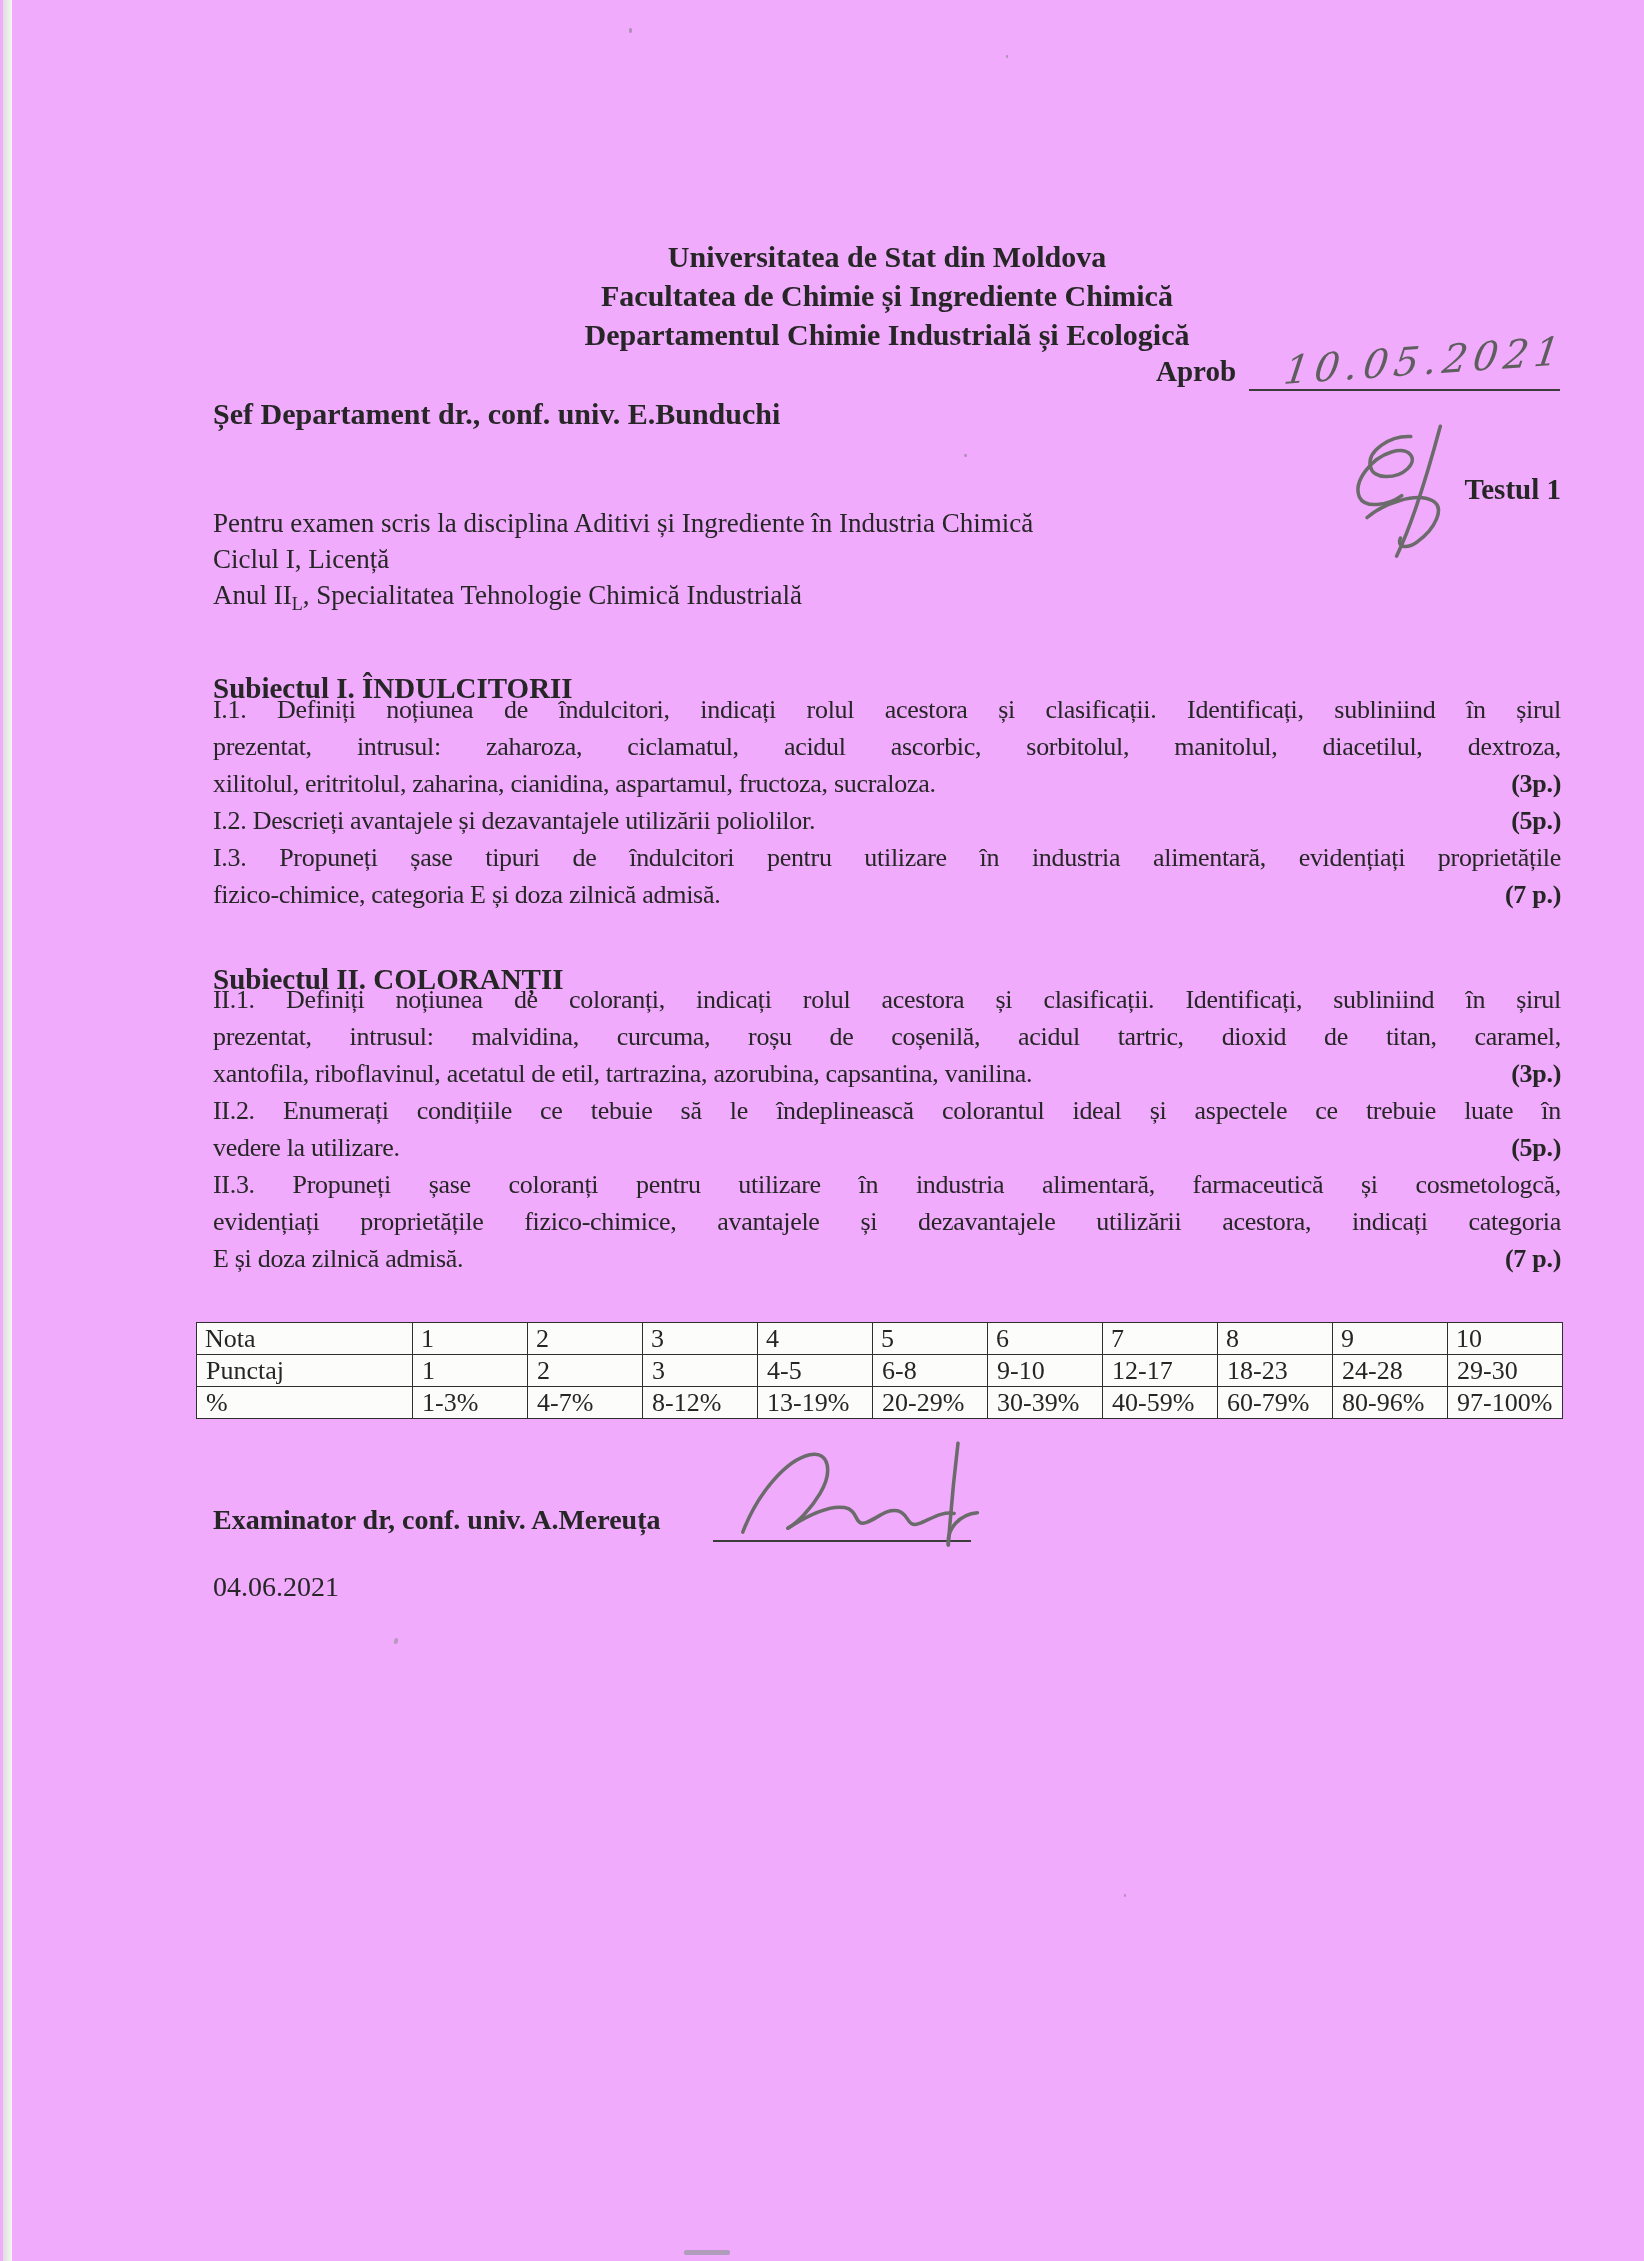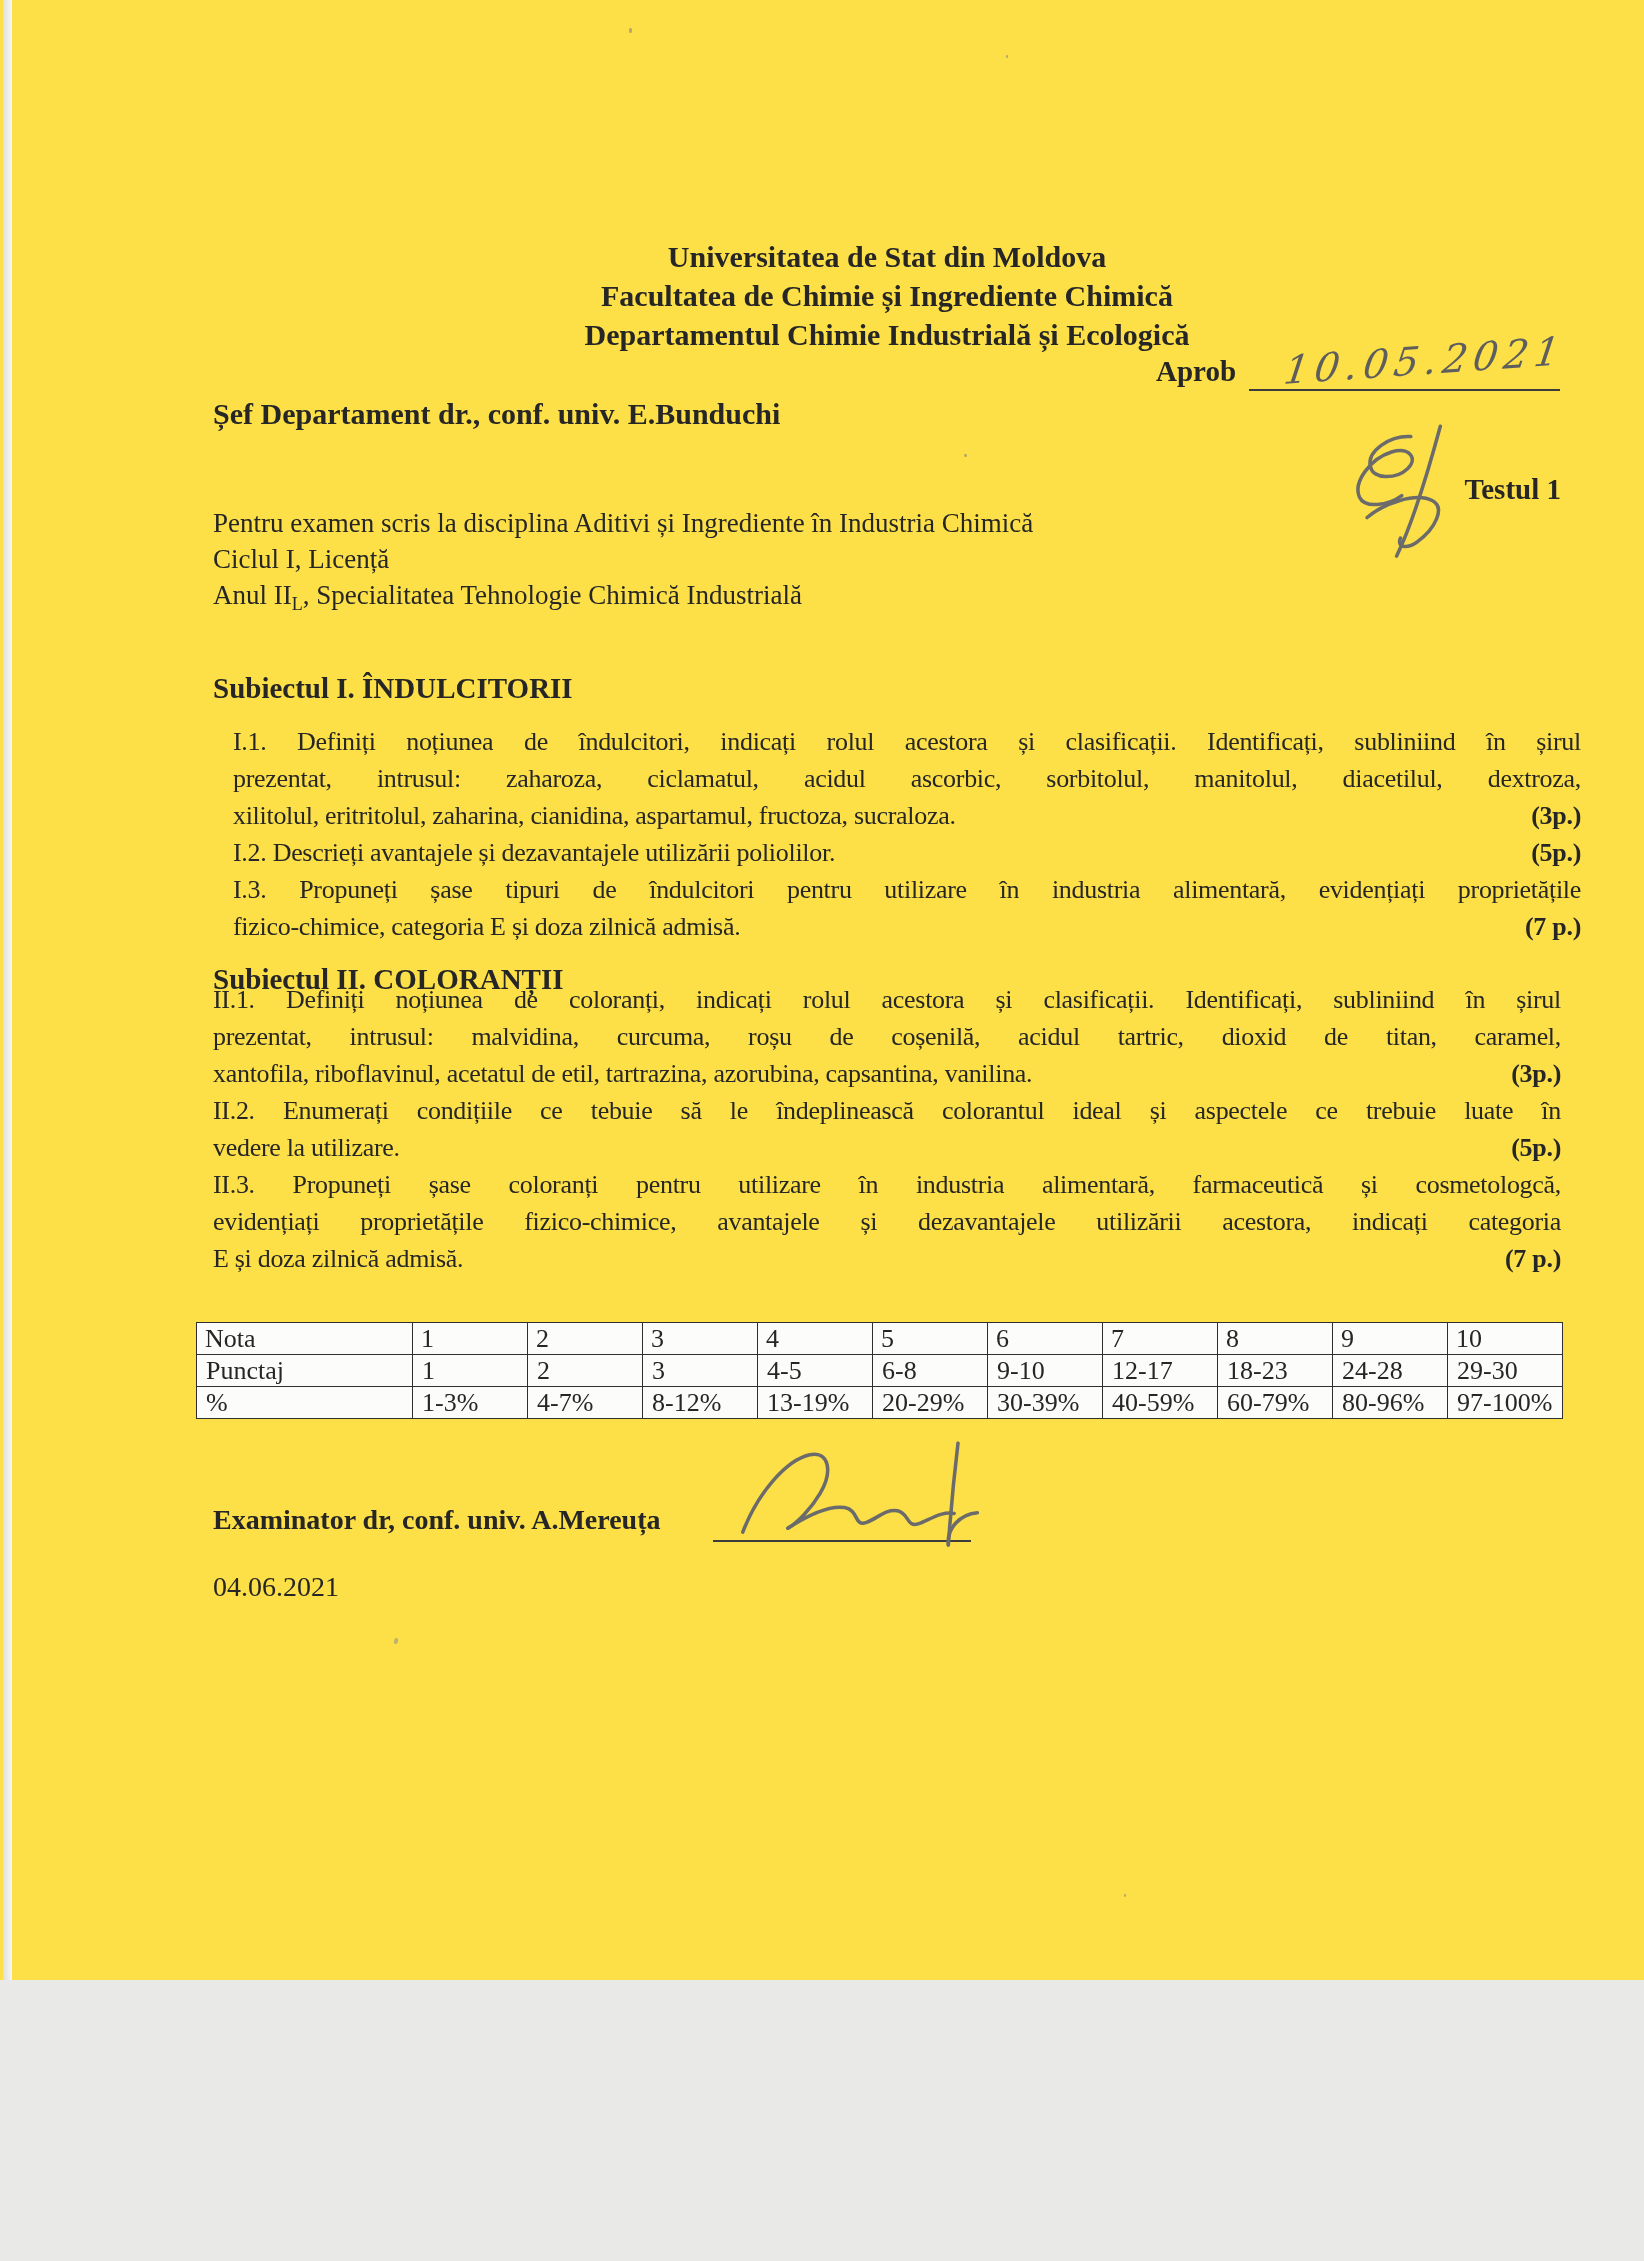--- a/index.html
+++ b/index.html
@@ -1,20 +1,20 @@
 <!DOCTYPE html>
 <html style="font-size:10.3px"><head>
 <meta charset="utf-8">
 <title></title>
 <style>
   * { margin:0; padding:0; box-sizing:border-box; }
   html,body { background:#e9e9e7; }
   .page {
-    position:relative; width:1644px; height:1980px;
-    background:#fde047;
+    position:relative; width:1644px; height:2261px;
+    background:#f0abfc;
     font-family:"Liberation Serif","DejaVu Serif",serif;
     color:#262626; overflow:hidden;
   }
   .scan-edge{ position:absolute; left:2.6px; top:0; width:9px; height:100%;
     background:linear-gradient(to right,#dededa,#f7f7f5); }
   .bold { font-weight:700;text-align:right; }
   .abs { position:absolute; }
 
   .doc-header { top:237px; left:213px; width:1348px; text-align:center;
     font-weight:700; font-size:30px; line-height:39px; }
@@ -35,21 +35,21 @@
     font-weight:700; font-size:29px; line-height:39px; }
 
   .intro { top:505px; left:213px; width:1348px; font-size:27px; line-height:36px; }
   .intro sub { font-size:18px; }
 
   .subj-heading { left:213px; width:1348px; font-weight:700; font-size:29px; line-height:39px;margin-top:10px; }
   .h-s1 { top:659px; }
   .h-s2 { top:950px; }
 
   .para { left:213px; width:1348px; font-size:26px; line-height:37px; letter-spacing:-0.3px; }
-  .p-s1 { top:723px;margin-left:20px; }
+  .p-s1 { top:691px; }
   .p-s2 { top:981px; }
   .line { height:37px; overflow:hidden; }
   .jline { text-align:justify; text-align-last:justify; }
   .pts-line { display:flex; justify-content:space-between; align-items:baseline; }
 
   .grade-table { top:1322px; left:196px; border-collapse:collapse; font-size:26px; }
   .grade-table td { border:1.9px solid #2f2f2f; height:32px; padding:0 5.2px 0 9px;
     vertical-align:middle; background:#fcfcfa; }
   .grade-table .lbl { width:216px; }
   .grade-table .c { width:115px; }

